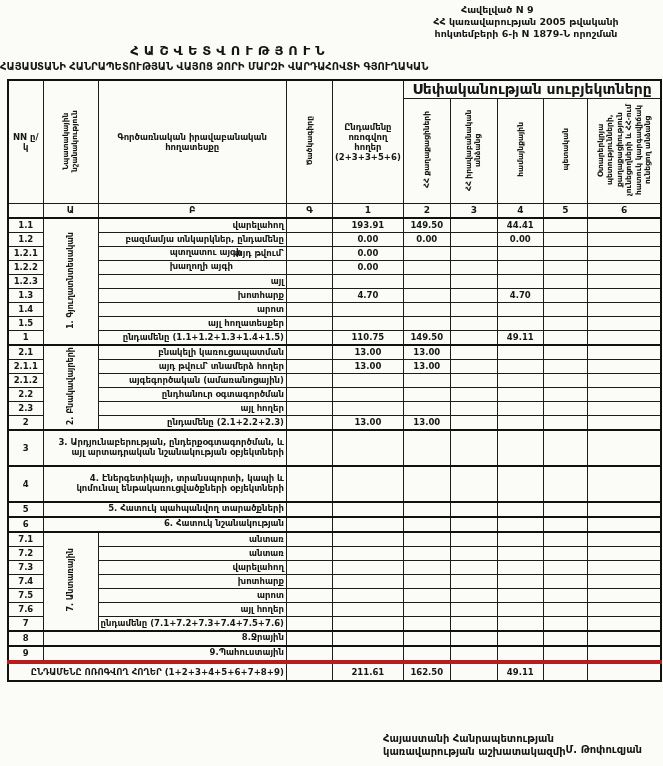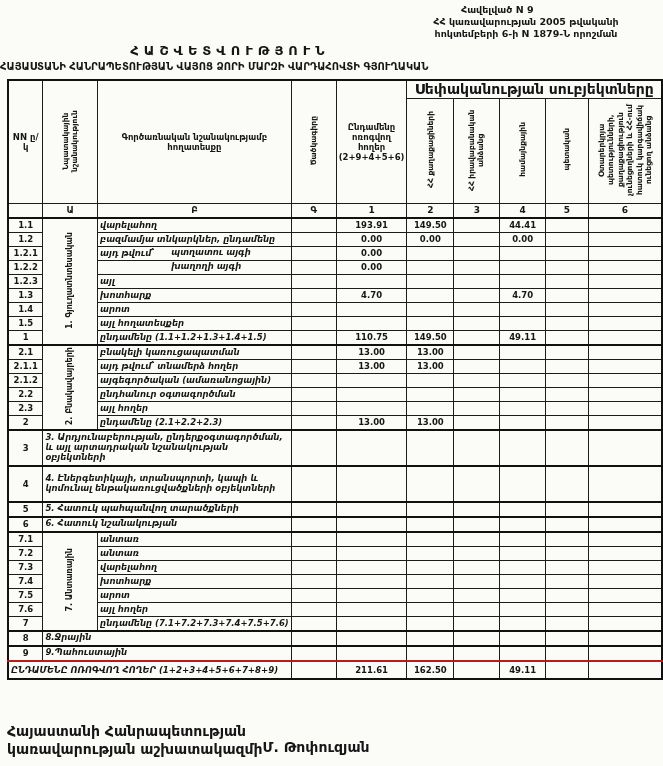--- a/index.html
+++ b/index.html
@@ -56,36 +56,36 @@
     line-height:1.25;
     font-size:7.5px;
     max-height:100px;
     white-space:normal;
   }
   td.grp .vert{max-height:120px;font-size:8px;}
   tr.letters td{height:13px;text-align:center;font-size:9px;border-bottom:2px solid #111;}
   tbody td{height:13px;}
   tbody td.nn{text-align:center;font-size:8.5px;}
   tbody td.grp{text-align:center;vertical-align:middle;}
-  tbody td.lbl{text-align:left;white-space:nowrap;font-style:italic;}
+  tbody td.lbl{text-align:right;white-space:nowrap;}
   tbody td.lbl.wide{white-space:normal;line-height:1.15;}
   tbody td.val{text-align:center;}
   tbody td.code{text-align:center;}
   tr.tall td{height:34px;}
   tr.sect td{border-top:2px solid #111;}
-  tr.grand td{border-top:2px solid #b91c1c;height:16px;}
+  tr.grand td{border-top:4px solid #b91c1c;height:16px;}
   tr.grand td.lbl{font-size:8.6px;}
   td.split{position:relative;}
   td.split .mid{position:absolute;left:38%;top:0;}
 
   
   .footer{
     position:absolute;left:7px;right:7px;bottom:8px;
-    display:flex;justify-content:flex-start;align-items:flex-end;
-    font-size:14px;font-weight:bold;line-height:1.3;
+    display:flex;justify-content:flex-end;align-items:flex-end;
+    font-size:10px;font-weight:bold;line-height:1.3;
   }
   .signature{padding-right:14px;padding-bottom:2px;}
 </style>
 </head>
 <body>
 
 <div class="page">
 
   <div class="appendix">
     <div class="l1">Հավելված N  9</div>
@@ -110,23 +110,23 @@
         <col class="c-2">
         <col class="c-3">
         <col class="c-4">
       <col class="c-5">
         <col class="c-6">
     </colgroup>
     <thead>
       <tr class="h1">
         <th rowspan="2">NN ը/կ</th>
         <th rowspan="2"><span class="vert">Նպատակային նշանակություն</span></th>
-        <th rowspan="2">Գործառնական նշանակությամբ հողատեսքը</th>
+        <th rowspan="2">Գործառնական իրավաբանական հողատեսքը</th>
         <th rowspan="2"><span class="vert">Ծածկագիրը</span></th>
-        <th rowspan="2">Ընդամենը ոռոգվող հողեր (2+9+4+5+6)</th>
+        <th rowspan="2">Ընդամենը ոռոգվող հողեր (2+3+3+5+6)</th>
         <th colspan="5" class="subj">Սեփականության սուբյեկտները</th>
       </tr>
       <tr class="h2">
         <th><span class="vert">ՀՀ քաղաքացիների</span></th>
         <th><span class="vert">ՀՀ իրավաբանական անձանց</span></th>
         <th><span class="vert">համայնքային</span></th>
         <th><span class="vert">պետական</span></th>
         <th><span class="vert">Օտարերկրյա պետությունների, քաղաքացիություն չունեցողների և ՀՀ-ում հատուկ կարգավիճակ ունեցող անձանց</span></th>
       </tr>
       <tr class="letters">

